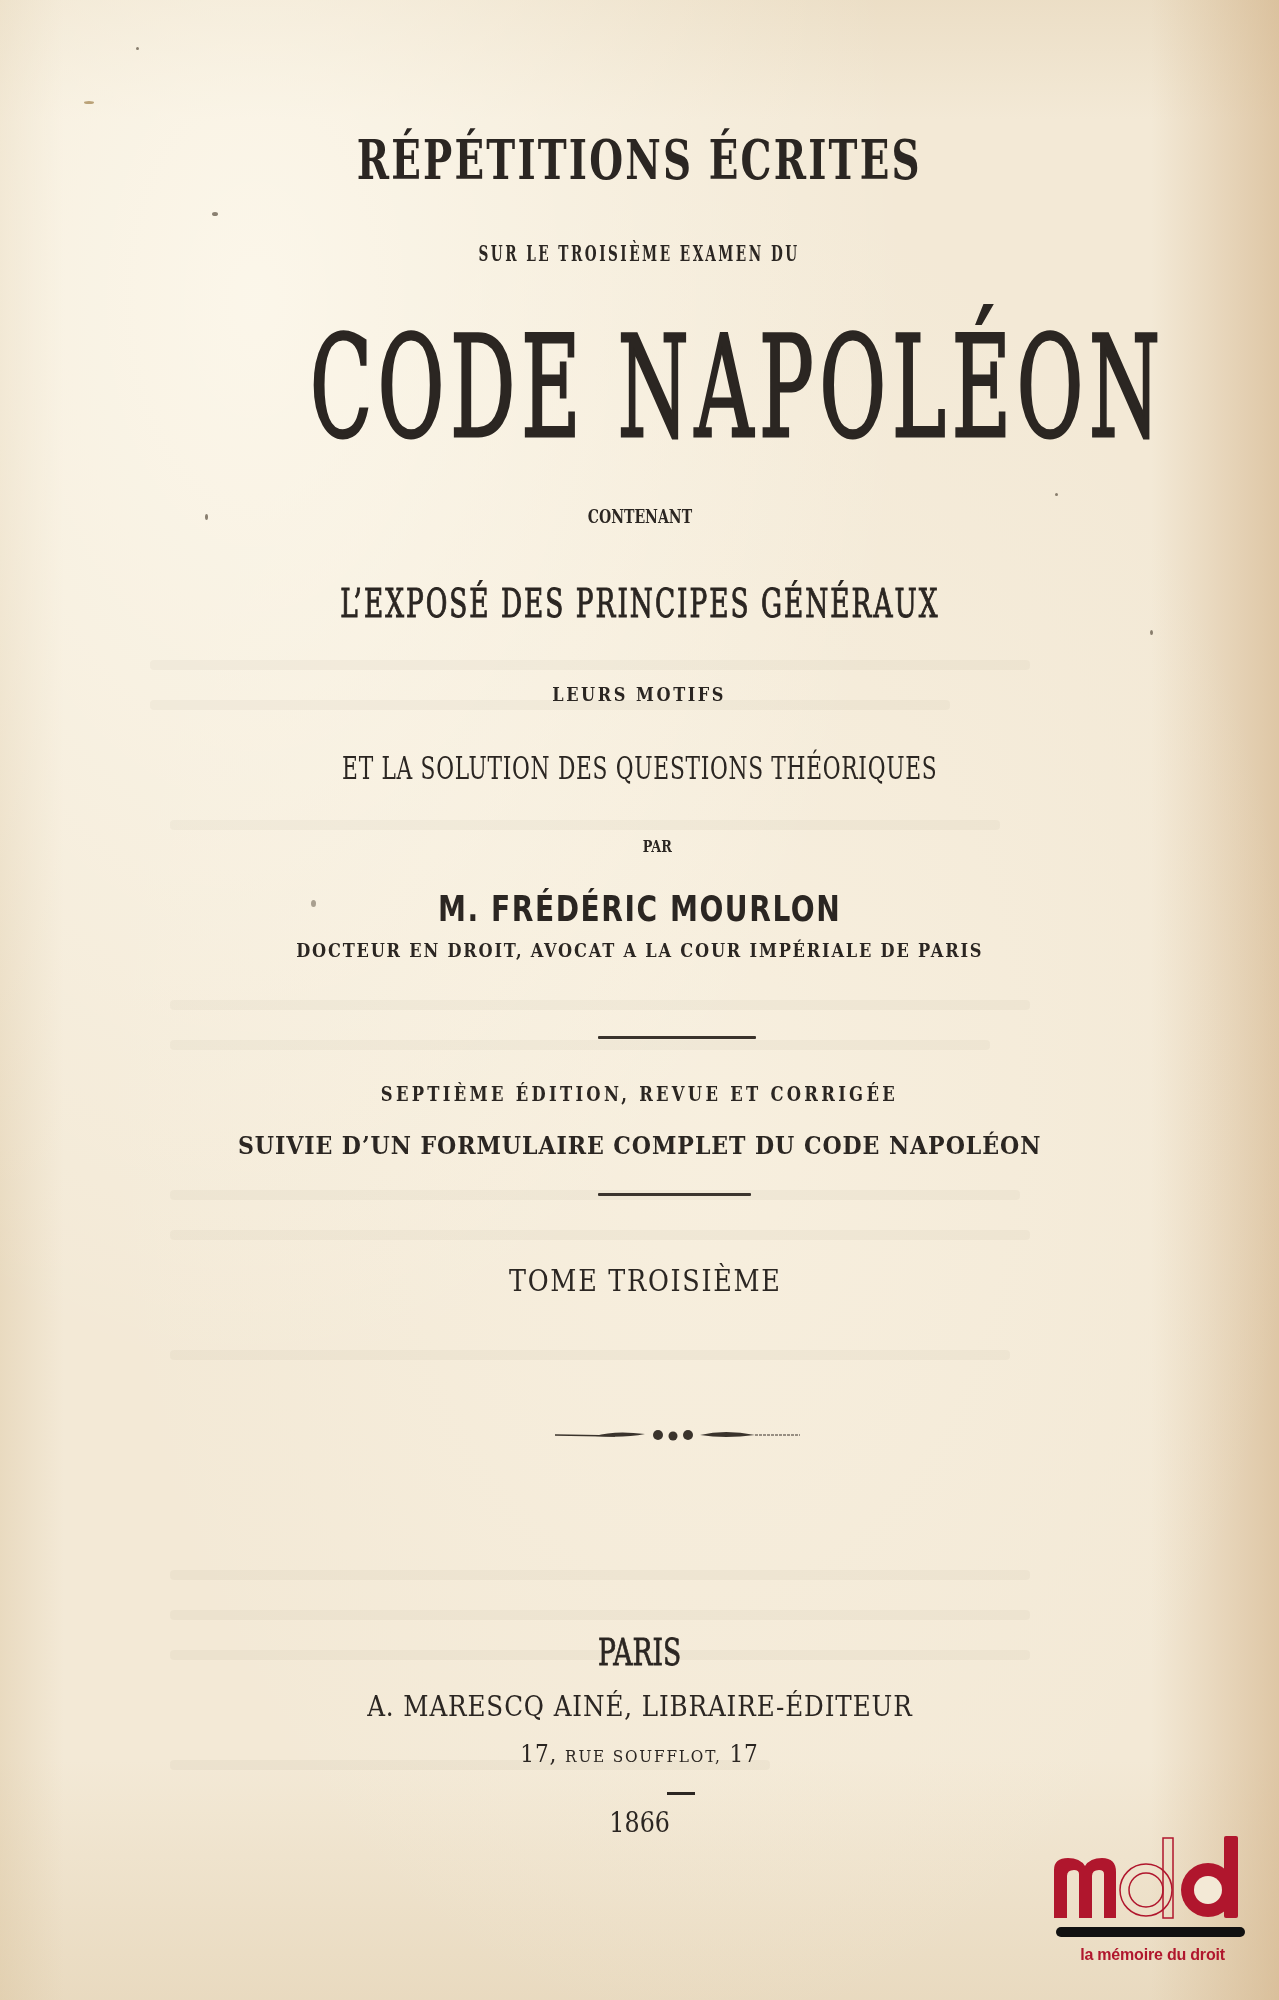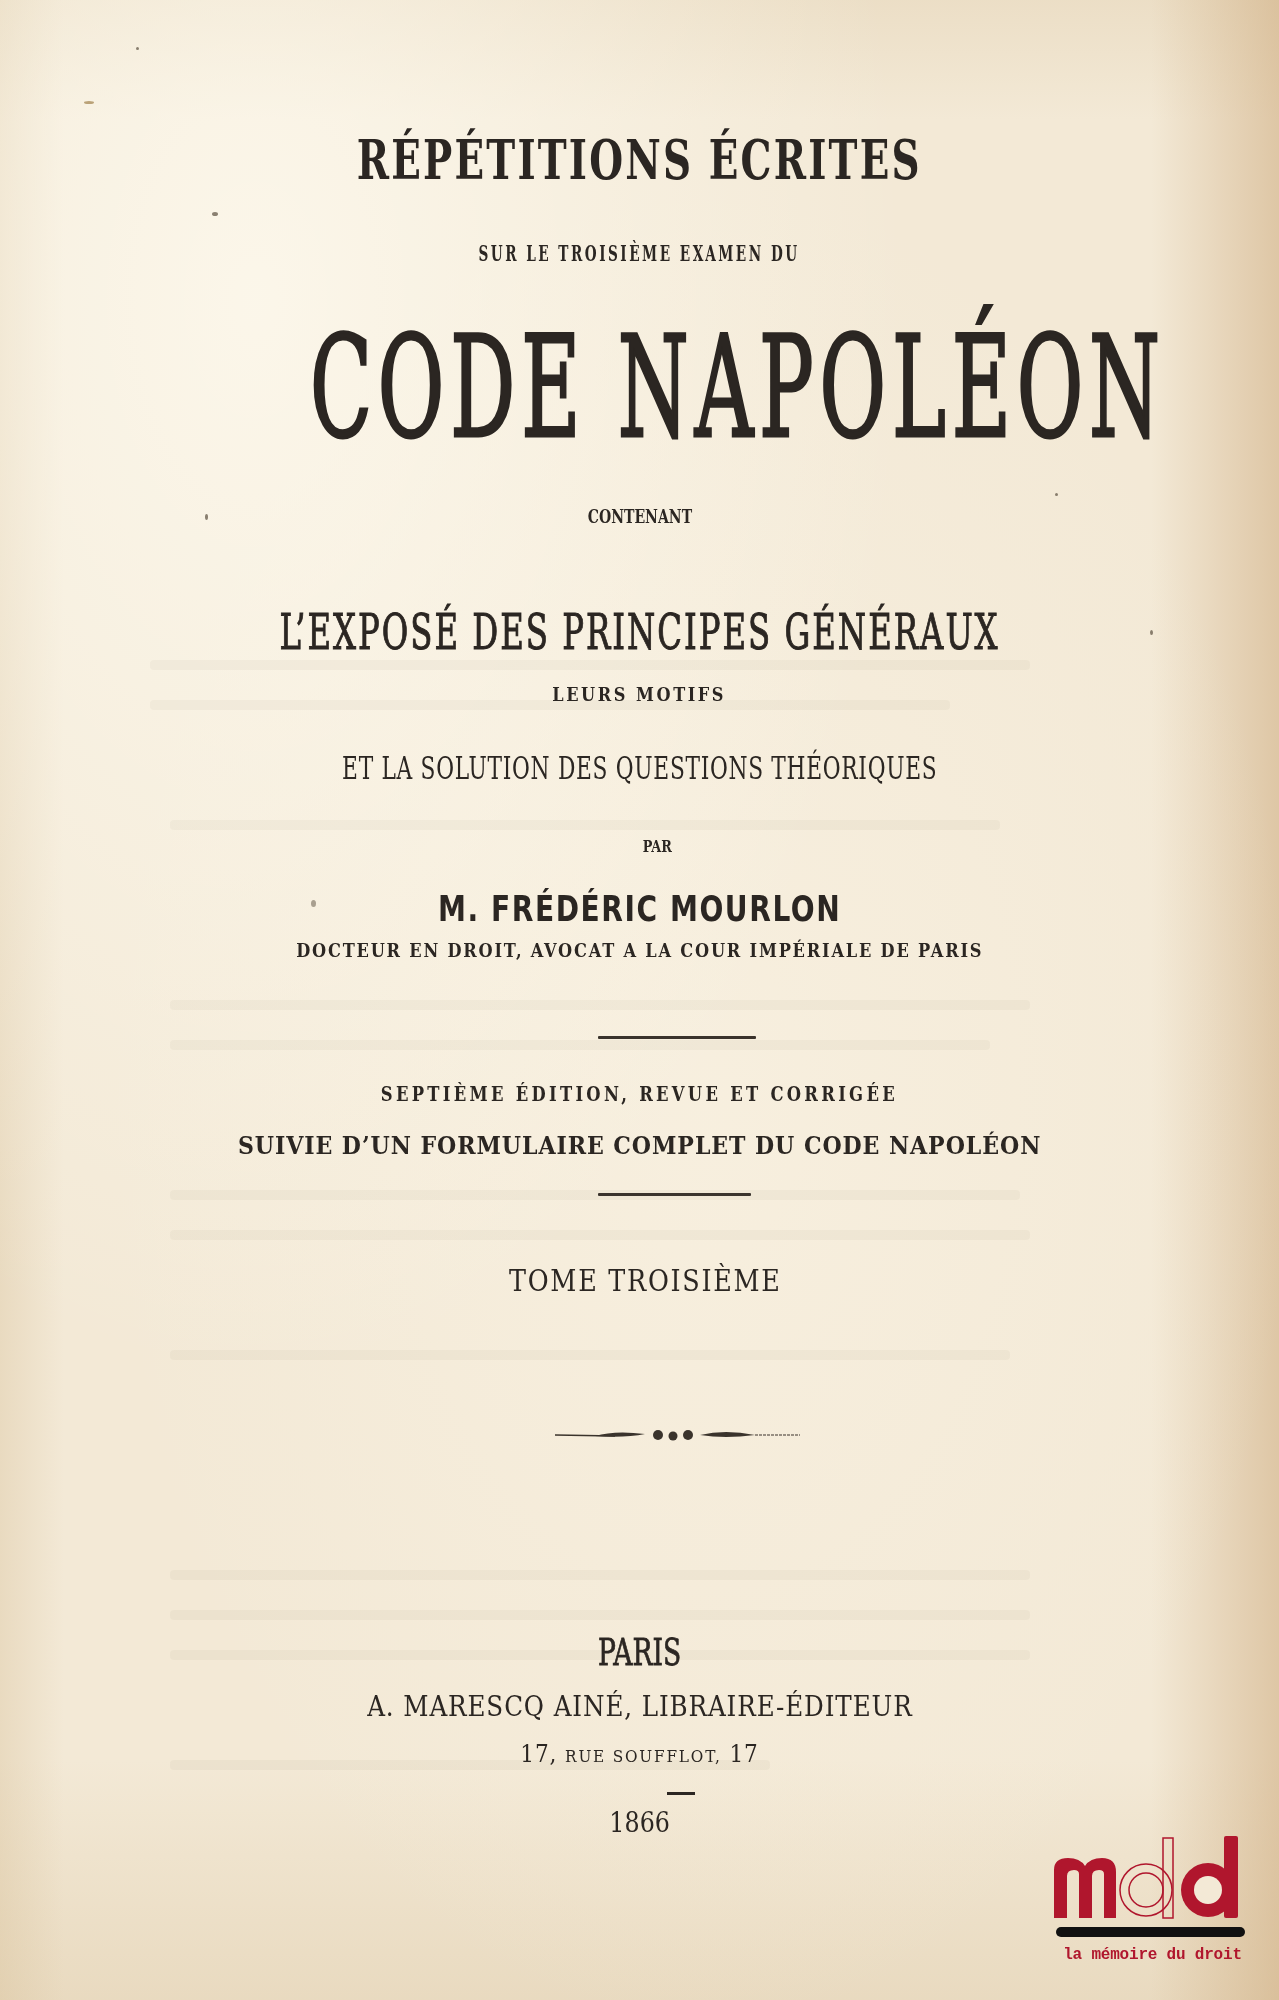--- a/index.html
+++ b/index.html
@@ -26,21 +26,21 @@
     .line { position: absolute; left: 0; right: 0; text-align: center; white-space: nowrap; }
     .condensed { display: inline-block; transform-origin: center; font-weight: bold; }
     .t-title { top: 128px; font-size: 54px; letter-spacing: 3px; }
     .t-title .condensed { transform: scaleX(0.72); }
     .t-sub { top: 240px; font-size: 22px; letter-spacing: 4px; }
     .t-sub .condensed { transform: scaleX(0.62); }
     .t-code { top: 318px; font-size: 140px; letter-spacing: 10px; line-height: 1; }
     .t-code .condensed { transform: scaleX(0.58); font-weight: normal; -webkit-text-stroke: 3px #2b2622; }
     .t-contenant { top: 506px; font-size: 18px; }
     .t-contenant .condensed { transform: scaleX(0.78); }
-    .t-expose { top: 580px; font-size: 49px; letter-spacing: 3px; margin-top: 24px; }
+    .t-expose { top: 580px; font-size: 40px; letter-spacing: 3px; }
     .t-expose .condensed { transform: scaleX(0.66); font-weight: normal; -webkit-text-stroke: 1px #2b2622; }
     .t-motifs { top: 683px; font-size: 19px; letter-spacing: 3px; text-align: center; }
     .t-motifs .condensed { transform: scaleX(0.85); }
     .t-solution { top: 749px; font-size: 32px; letter-spacing: 1px; }
     .t-solution .condensed { transform: scaleX(0.68); font-weight: normal; }
     .t-par { top: 837px; font-size: 16px; padding-left: 35px; }
     .t-par .condensed { transform: scaleX(0.8); }
     .t-author { top: 888px; font-size: 36px; font-family: "DejaVu Sans", "Liberation Sans", sans-serif; letter-spacing: 2px; }
     .t-author .condensed { transform: scaleX(0.78); font-weight: bold; }
     .t-docteur { top: 940px; font-size: 18px; letter-spacing: 2px; }
@@ -62,21 +62,21 @@
     .t-rue .sc { font-size: 17px; letter-spacing: 2px; }
     .short-rule { position: absolute; top: 1792px; left: 667px; width: 28px; height: 3px; background: #2b2622; }
     .t-year { top: 1806px; font-size: 28px; }
     .t-year .condensed { transform: scaleX(0.85); font-weight: normal; }
 
     .logo { position: absolute; left: 1050px; top: 1830px; width: 210px; height: 160px; }
     .logo-letters { position: absolute; left: 0; top: 0; width: 200px; height: 100px; }
     .logo-bar { position: absolute; left: 6px; top: 97px; width: 189px; height: 10px; background: #111; border-radius: 5px; }
     .logo-tag {
       position: absolute; left: 0; top: 116px; width: 205px; text-align: center;
-      font-family: Liberation Mono, monospace; font-size: 16px; font-weight: bold;
+      font-family: Liberation Sans, sans-serif; font-size: 16px; font-weight: bold;
       color: #b0162d; letter-spacing: -0.2px;
     }
   </style>
 </head>
 <body>
 
 <div class="paper"></div>
 
 <div class="bleed" style="top:660px"></div>
 <div class="bleed" style="top:700px;width:800px"></div>

